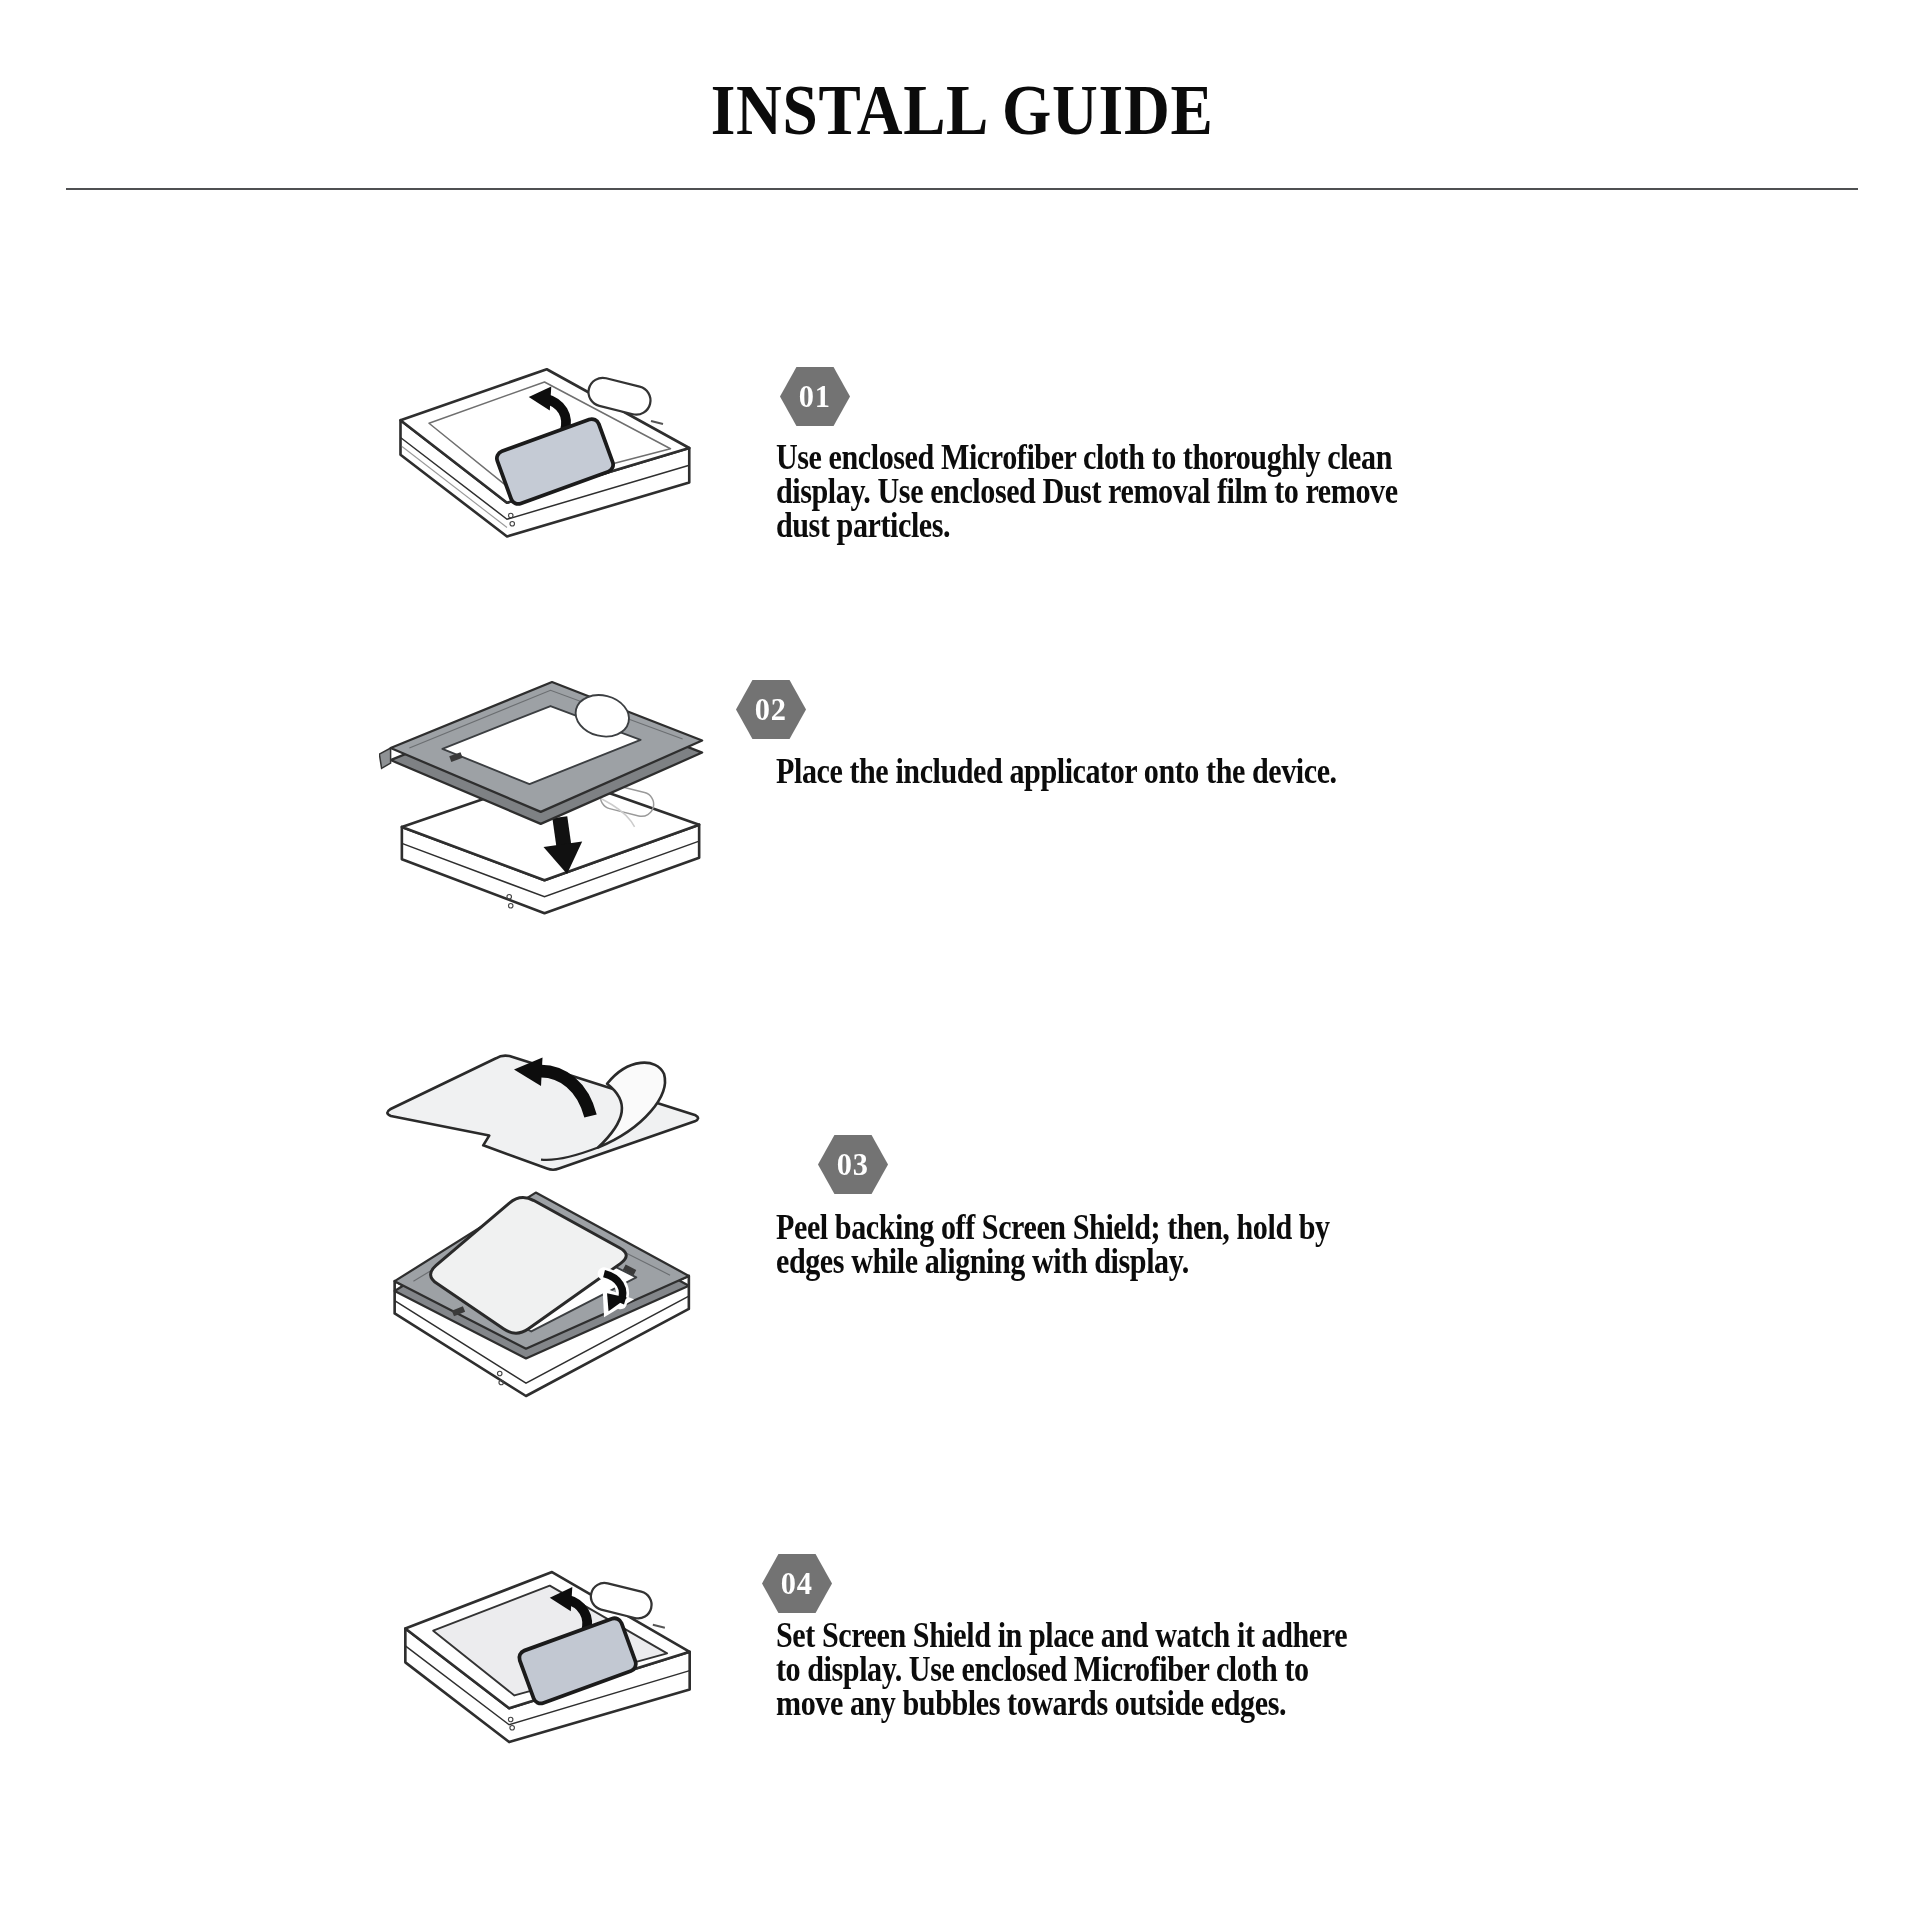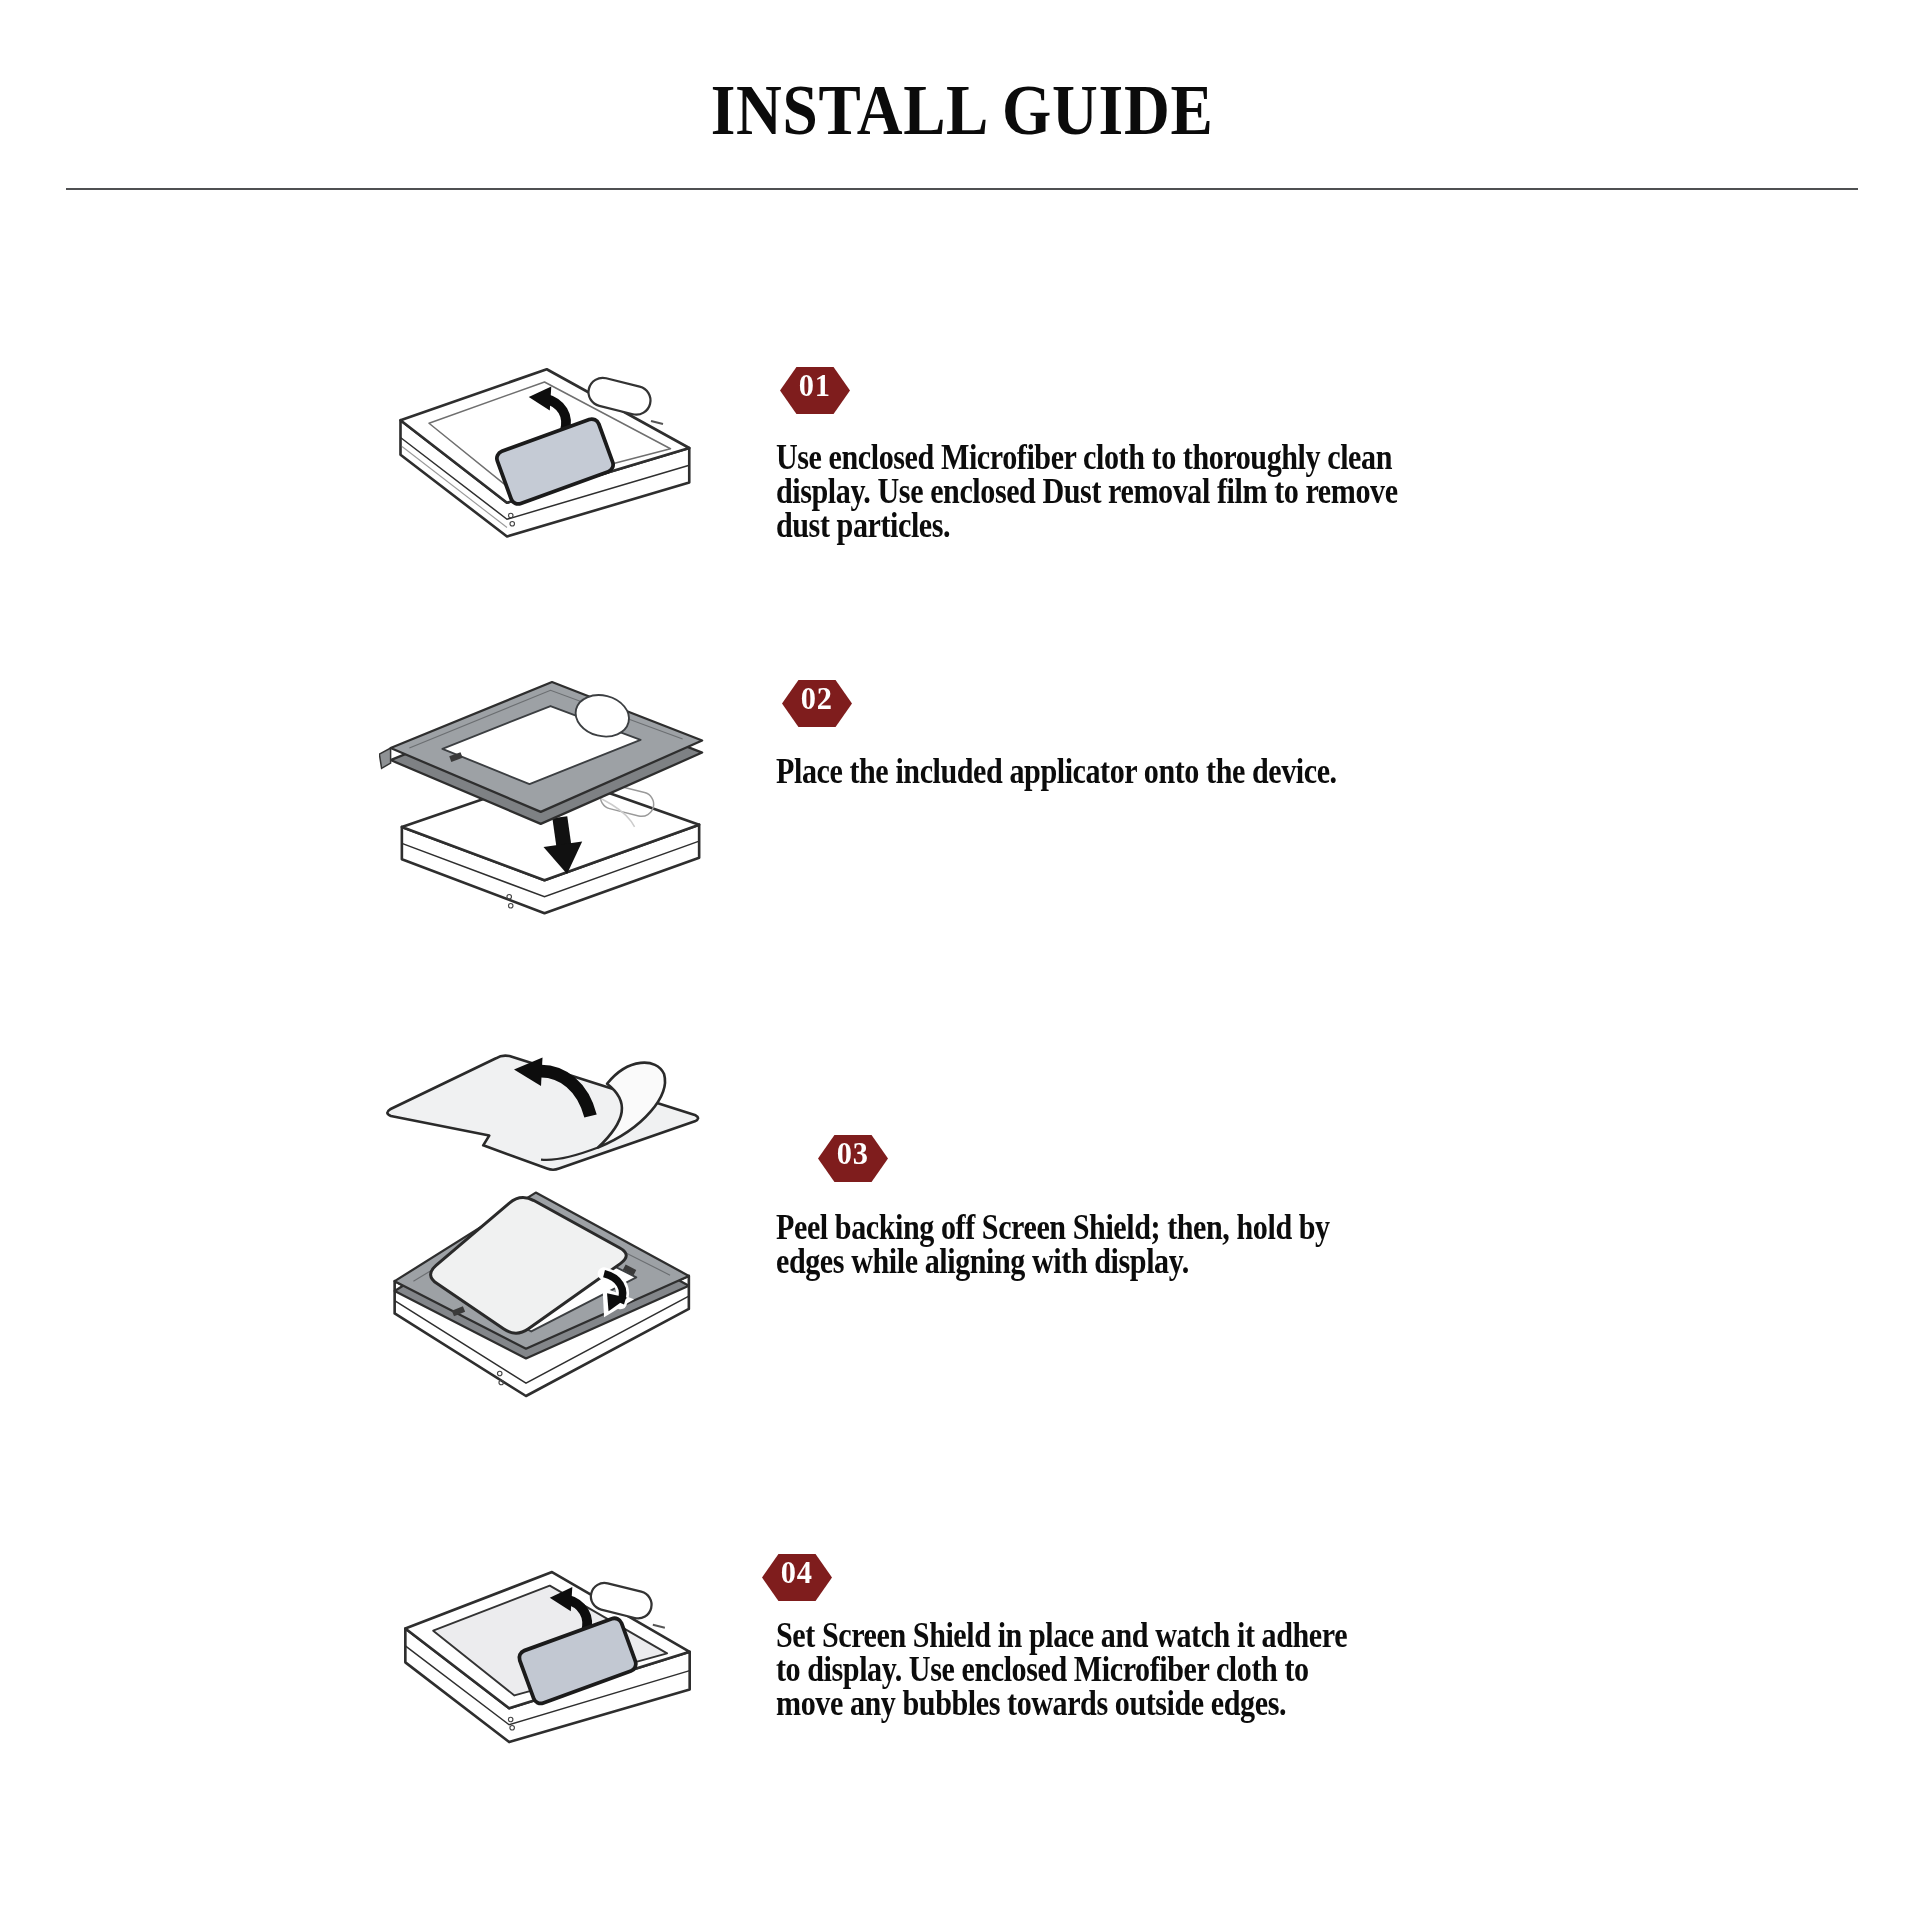--- a/index.html
+++ b/index.html
@@ -21,45 +21,45 @@
     color:#0b0b0b;
     white-space:nowrap;
   }
   .divider{
     position:absolute;left:66px;top:188px;
     width:1792px;height:2.3px;
     background:#4f5052;
   }
   .abs{position:absolute;}
   .badge{
-    width:70px;height:47px;
-    background:#7f1d1d;
+    width:70px;height:59px;
+    background:#737373;
     clip-path:polygon(0 50%,23.5% 0,76.5% 0,100% 50%,76.5% 100%,23.5% 100%);
-    display:flex;justify-content:center;
+    display:flex;align-items:center;justify-content:center;
   }
   .badge span{
     color:#ffffff;font-size:32px;font-weight:bold;letter-spacing:0.8px;
     transform:scaleX(0.95);
   }
   .caption{
     margin:0;
     font-size:35px;line-height:34px;font-weight:bold;
     letter-spacing:-0.5px;
     white-space:pre-line;
     transform:scaleX(0.86);
     transform-origin:0 0;
     color:#0c0c0c;
   }
   
   .s1-ill{left:379px;top:349px;width:331px;height:240px;}
   .s1-badge{left:780px;top:367px;}
   .s1-text{left:776px;top:441px;}
 
   .s2-ill{left:379px;top:673px;width:331px;height:259px;}
-  .s2-badge{left:782px;top:680px;}
+  .s2-badge{left:736px;top:680px;}
   .s2-text{left:776px;top:755px;}
 
   .s3-ill{left:368px;top:1041px;width:346px;height:364px;}
   .s3-badge{left:818px;top:1135px;}
   .s3-text{left:776px;top:1211px;}
 
   .s4-ill{left:379px;top:1548px;width:331px;height:252px;}
   .s4-badge{left:762px;top:1554px;}
   .s4-text{left:776px;top:1619px;}
 

